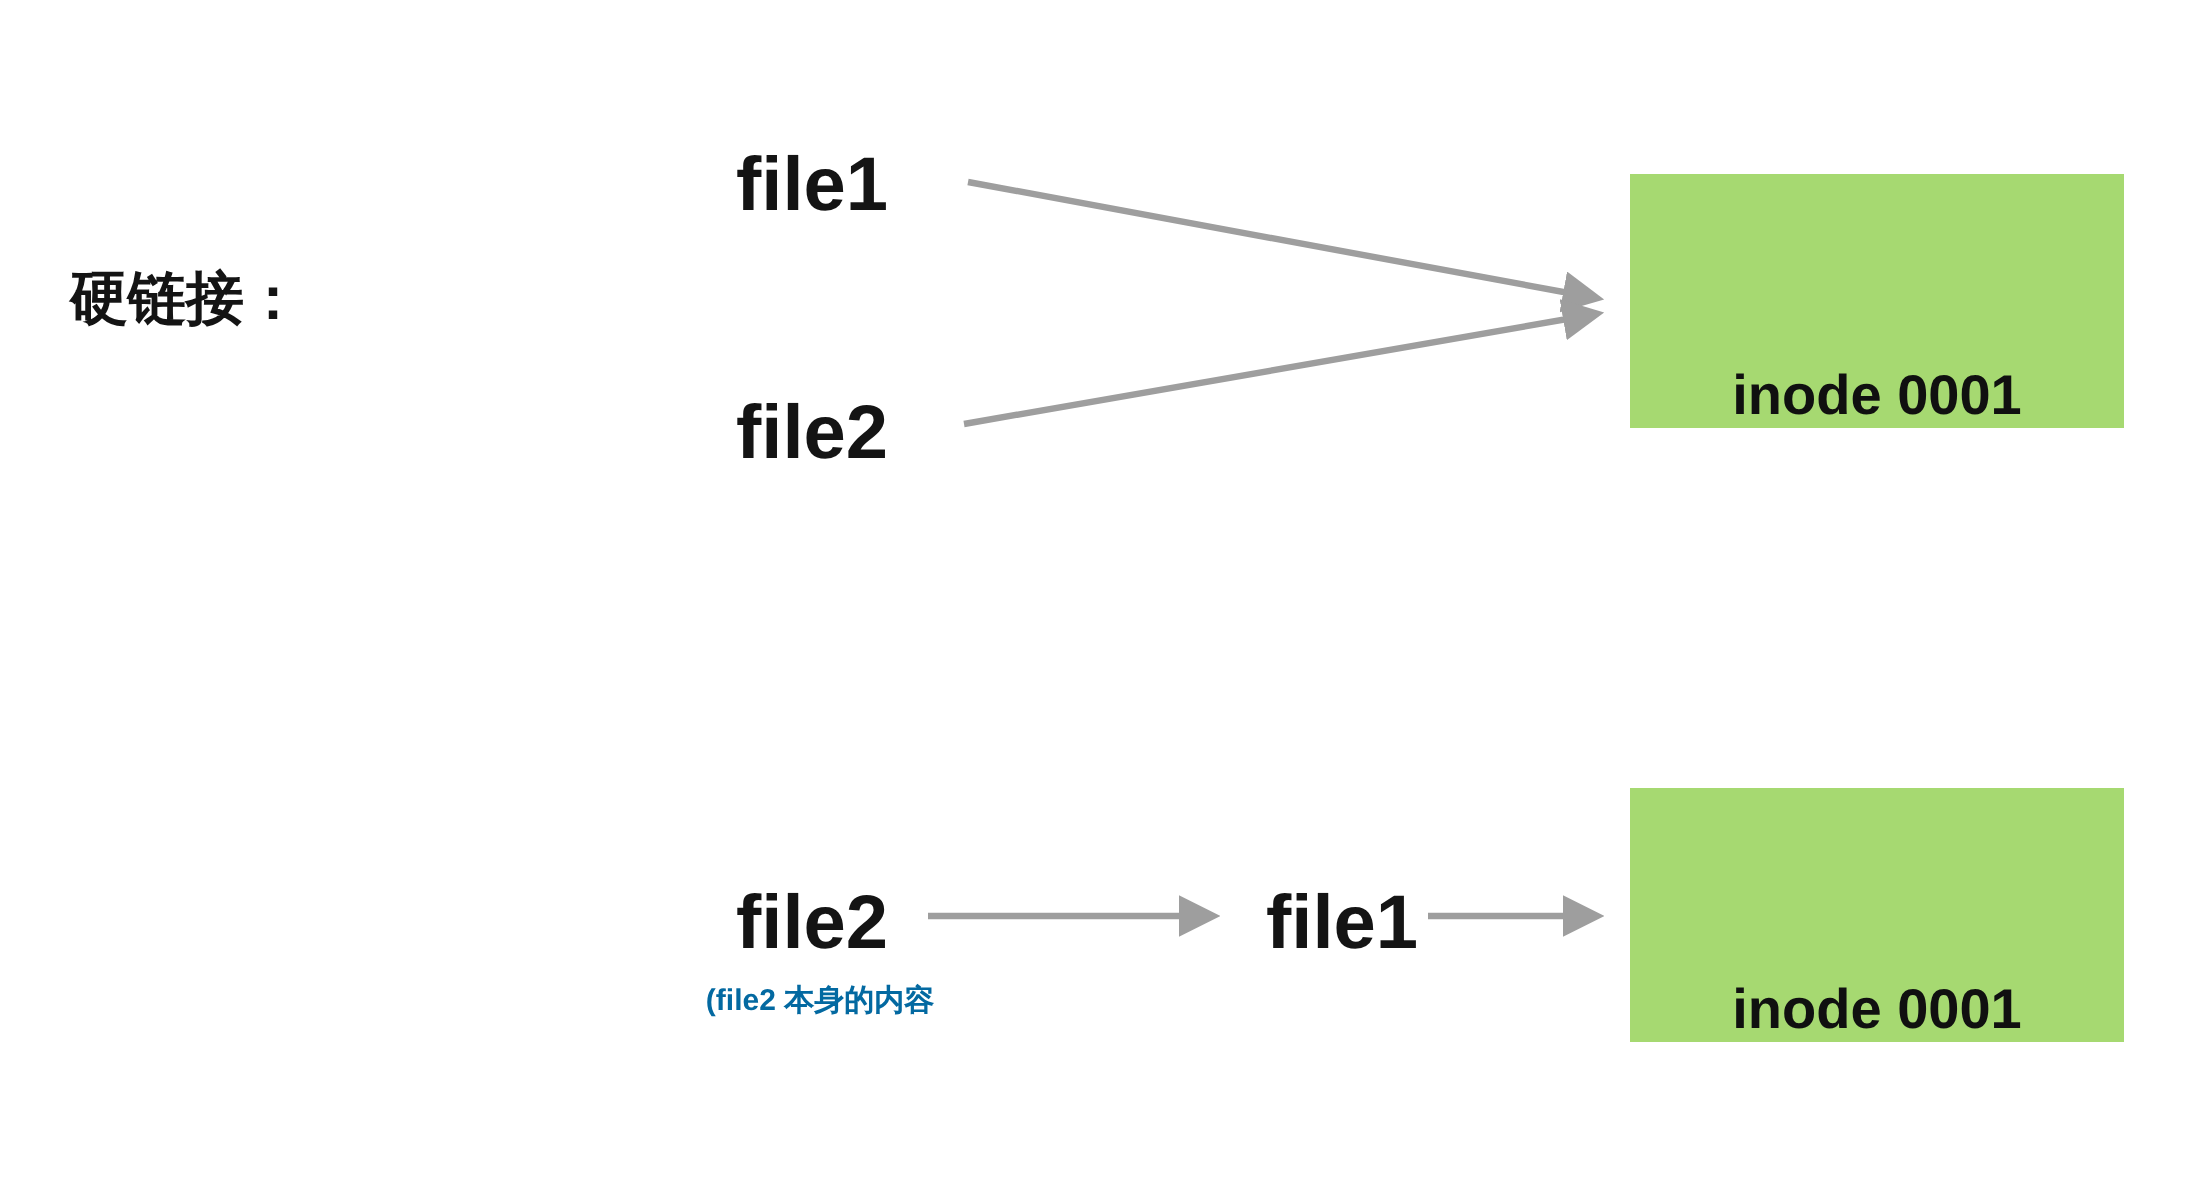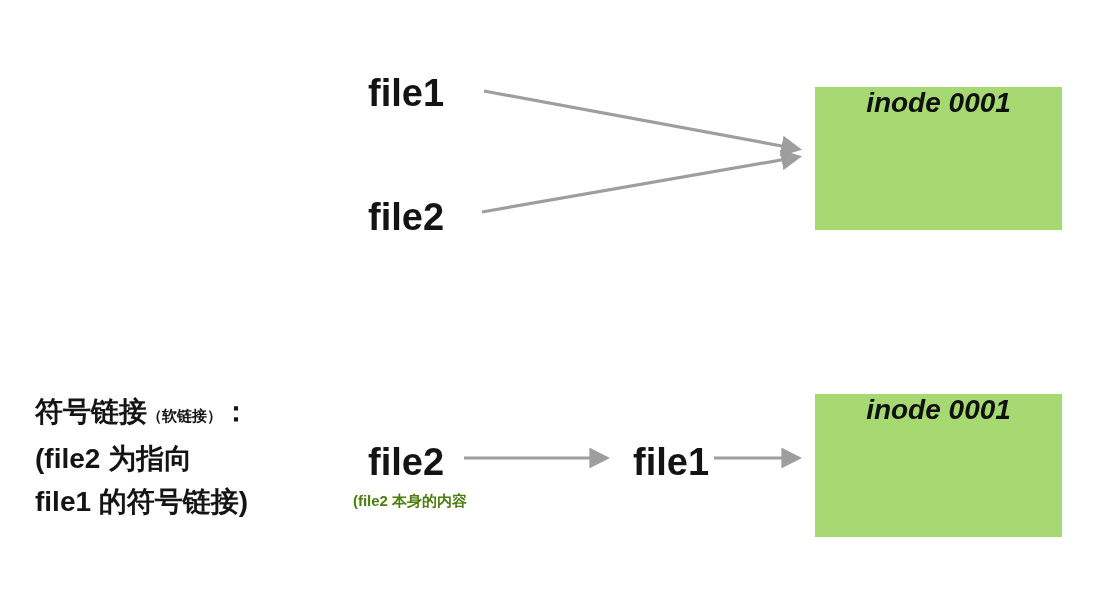--- a/index.html
+++ b/index.html
@@ -32,26 +32,25 @@
     font-weight: 700;
     font-size: 38px;
     line-height: 1.2;
     white-space: nowrap;
   }
   .section-label { font-size: 29px; }
 
   .inode-box {
     position: absolute;
     width: 247px;
-    height: 143px;
+    height: 127px;
     background: var(--inode-box, #a6d971);
     display: flex;
-    align-items: flex-start;
+    align-items: flex-end;
     justify-content: center;
-    font-style: italic;
   }
   .inode-box .inode-text {
     font-weight: 700;
     font-size: 28px;
     color: #101010;
   }
 
   
   .hard-label   { left: 35px;  top: 133px; }
   .hard-file1   { left: 368px; top: 71px;  }
@@ -76,56 +75,50 @@
   .sym-inode    { left: 815px; top: 394px; }
 
   .sym-note {
     position: absolute;
     left: 315px; top: 488px;
     width: 190px;
     text-align: center;
     font-size: 15px;
     font-weight: 700;
     line-height: 25px;
-    color: #4d7c0f;
+    color: #0369a1;
   }
 </style>
 </head>
 <body>
 
 <div class="canvas">
 
   <svg class="arrows-layer" width="1100" height="600" viewBox="0 0 1100 600" xmlns="http://www.w3.org/2000/svg">
     <defs>
       <marker id="arrow" viewBox="0 0 10 10" refX="8" refY="5" markerWidth="6.5" markerHeight="6.5" orient="auto-start-reverse">
         <path d="M 0 0 L 10 5 L 0 10 z" class="arrowhead"></path>
       </marker>
     </defs>
     <line x1="484" y1="91" x2="798" y2="149" marker-end="url(#arrow)"></line>
     <line x1="482" y1="212" x2="798" y2="157" marker-end="url(#arrow)"></line>
     <line x1="464" y1="458" x2="606" y2="458" marker-end="url(#arrow)"></line>
     <line x1="714" y1="458" x2="798" y2="458" marker-end="url(#arrow)"></line>
   </svg>
 
+  <div class="lbl section-label hard-label">硬链接：</div>
 
   <div class="lbl hard-file1">file1</div>
 
   <div class="lbl hard-file2">file2</div>
 
   <div class="inode-box hard-inode">
     <span class="inode-text">inode 0001</span>
   </div>
 
-  <div class="sym-label">
-    <div>
-      <span>符号链接</span><span class="small-paren">（软链接）</span><span>：</span>
-    </div>
-    <div>(file2 为指向</div>
-    <div>file1 的符号链接)</div>
-  </div>
 
   <div class="lbl sym-file2">file2</div>
 
   <div class="sym-note">
     <div>(file2 本身的内容</div>
   </div>
 
   <div class="lbl sym-file1">file1</div>
 
   <div class="inode-box sym-inode">

